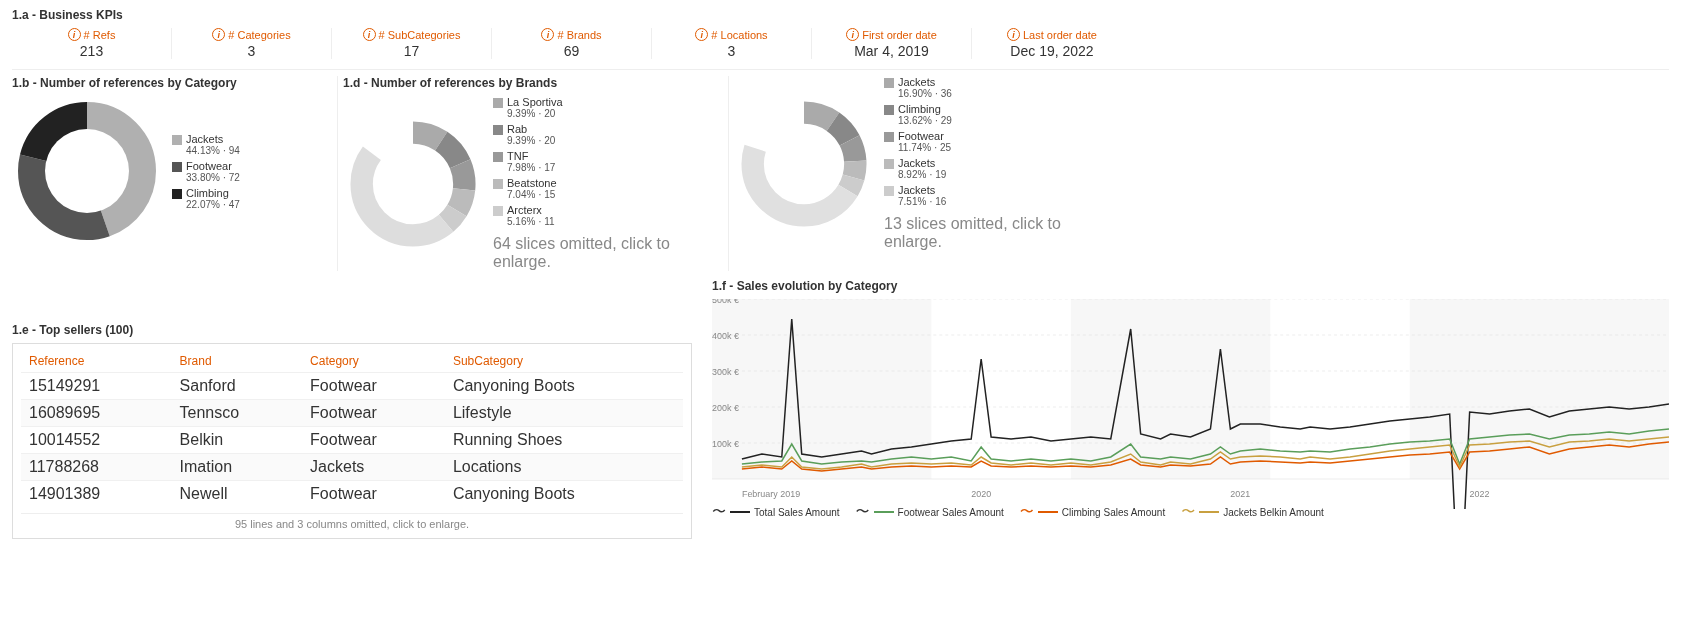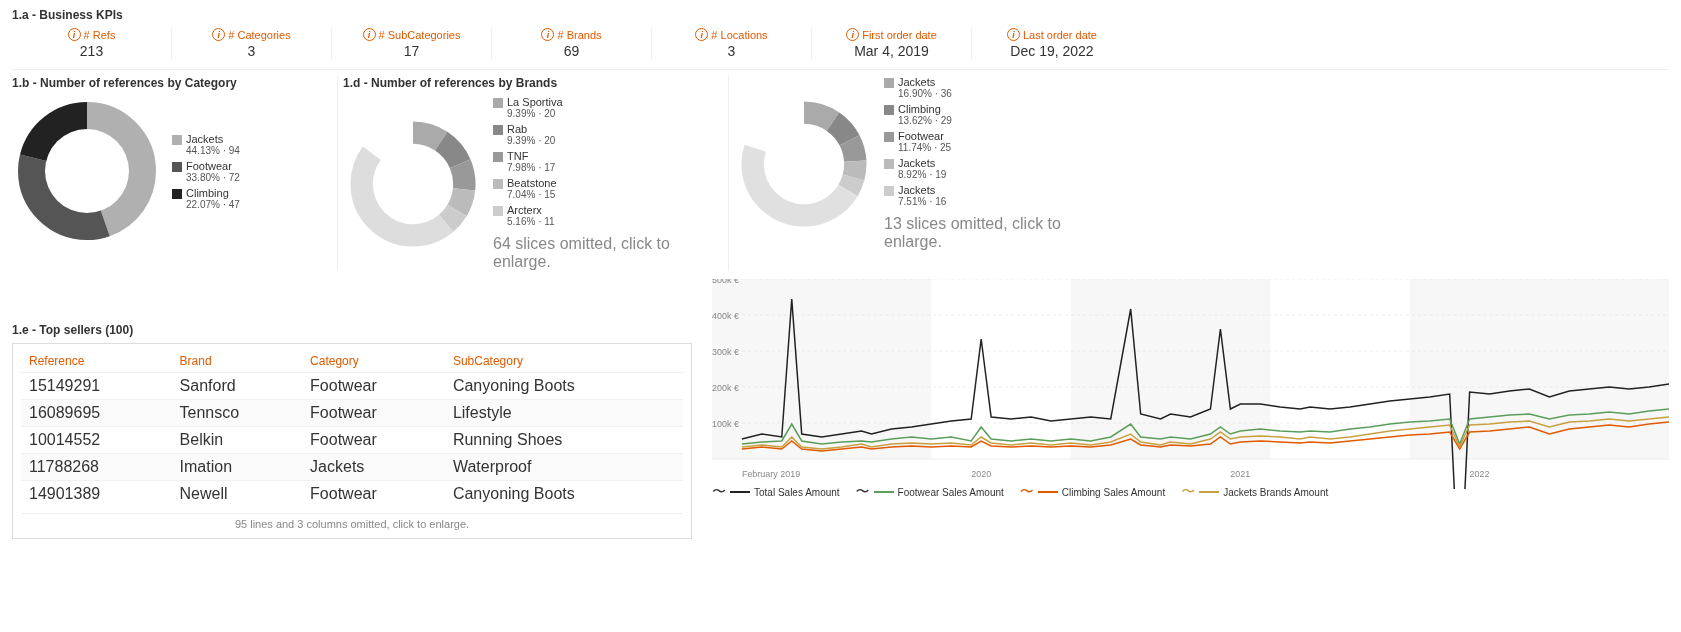--- a/index.html
+++ b/index.html
@@ -298,35 +298,36 @@
               <tr>
                 <td>10014552</td>
                 <td>Belkin</td>
                 <td>Footwear</td>
                 <td>Running Shoes</td>
               </tr>
               <tr>
                 <td>11788268</td>
                 <td>Imation</td>
                 <td>Jackets</td>
-                <td>Waterproof</td>
+                <td>Locations</td>
               </tr>
               <tr>
                 <td>14901389</td>
                 <td>Newell</td>
                 <td>Footwear</td>
                 <td>Canyoning Boots</td>
               </tr>
             </tbody>
         </table>
         <div class="table-footer">95 lines and 3 columns omitted, click to enlarge.</div>
       </div>
     </div>
 
     <div class="chart-section">
+      <div class="section-title">1.f - Sales evolution by Category</div>
       <div class="chart-area">
         <svg id="line-chart-svg" width="100%" height="210" viewBox="0 0 960 210" preserveAspectRatio="none">
 
           <rect x="0" y="0" width="220" height="180" fill="#f0f0f0" opacity="0.5"></rect>
           <rect x="360" y="0" width="200" height="180" fill="#f0f0f0" opacity="0.5"></rect>
           <rect x="700" y="0" width="260" height="180" fill="#f0f0f0" opacity="0.5"></rect>
 
           <line x1="0" y1="0" x2="960" y2="0" stroke="#ddd" stroke-width="0.5" stroke-dasharray="3,3"></line>
           <line x1="0" y1="36" x2="960" y2="36" stroke="#ddd" stroke-width="0.5" stroke-dasharray="3,3"></line>
           <line x1="0" y1="72" x2="960" y2="72" stroke="#ddd" stroke-width="0.5" stroke-dasharray="3,3"></line>
@@ -366,18 +367,18 @@
           <span>Footwear Sales Amount</span>
         </div>
         <div class="chart-legend-item">
           <span style="font-size:14px; color:#e05a00">〜</span>
           <span class="legend-line" style="background:#e05a00"></span>
           <span>Climbing Sales Amount</span>
         </div>
         <div class="chart-legend-item">
           <span style="font-size:14px; color:#c8a040">〜</span>
           <span class="legend-line" style="background:#c8a040"></span>
-          <span>Jackets Brands Amount</span>
+          <span>Jackets Belkin Amount</span>
         </div>
       </div>
     </div>
   </div>
 </div>
 
 </body></html>

